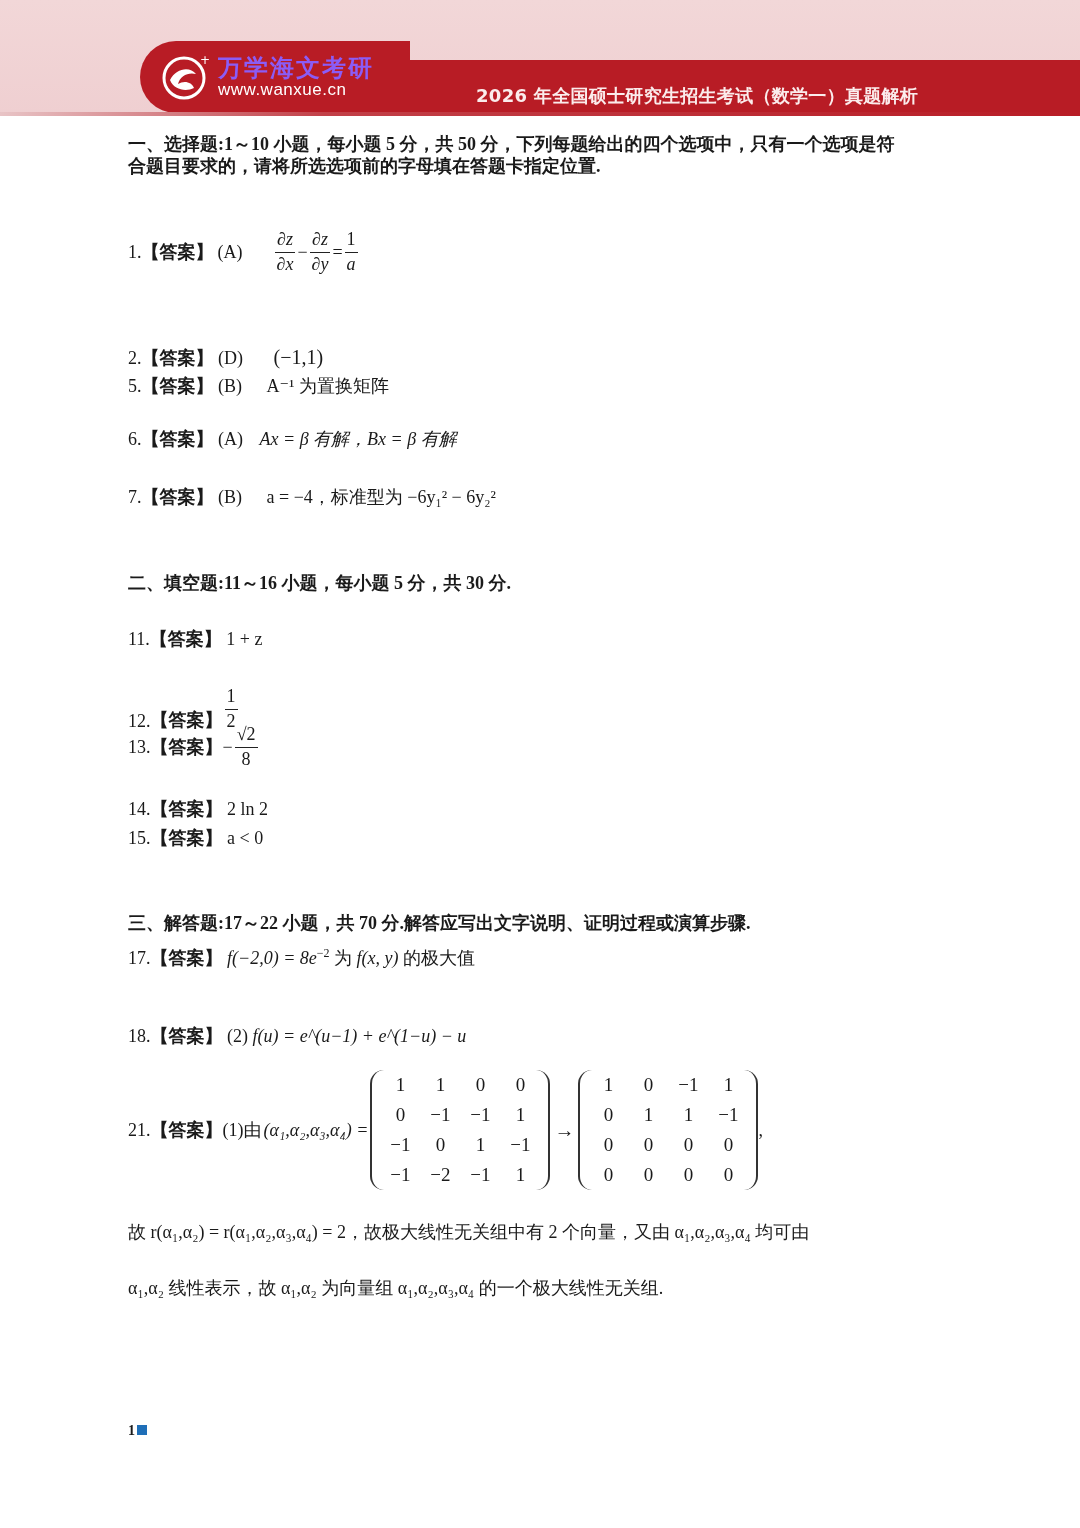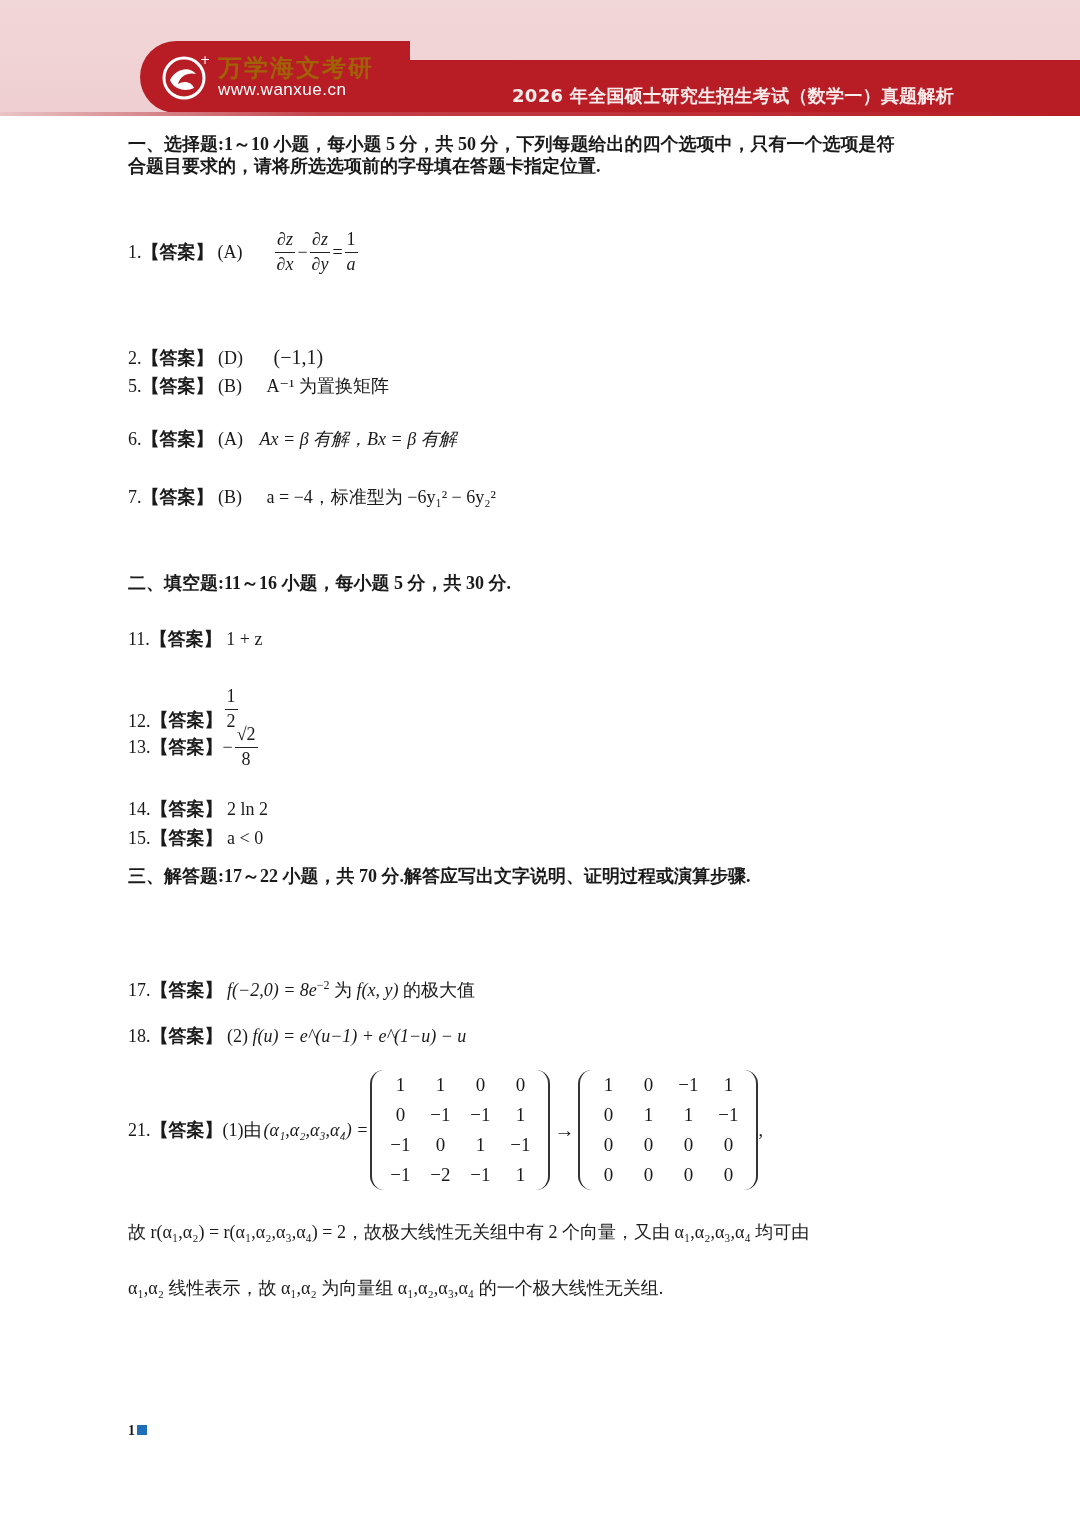--- a/index.html
+++ b/index.html
@@ -20,30 +20,30 @@
   .redbar {
     position: absolute; left: 380px; top: 60px; width: 700px; height: 53px;
     background: #b81c25;
   }
   .under-line {
     position: absolute; left: 0; top: 112px; width: 1080px; height: 4px;
     background: linear-gradient(90deg, #e8c4c6 0%, #c24048 30%, #b81c25 100%);
   }
   .logo-icon { position: absolute; left: 160px; top: 52px; width: 50px; height: 50px; }
   .logo-title {
-    position: absolute; left: 218px; top: 52px; color: #a16207;
+    position: absolute; left: 218px; top: 52px; color: #8b5cf6;
     font-family: "DejaVu Sans", sans-serif; font-weight: bold; font-size: 24px; letter-spacing: 2px;
   }
   .logo-url {
     position: absolute; left: 218px; top: 80px; color: #fff;
     font-family: "Liberation Sans", sans-serif; font-size: 17px; letter-spacing: 0.5px;
   }
   .header-title {
     position: absolute; left: 476px; top: 84px; color: #fbecec;
-    font-family: "DejaVu Sans", sans-serif; font-weight: bold; font-size: 18px; letter-spacing: 0.3px; margin-left: 36px;
+    font-family: "DejaVu Sans", sans-serif; font-weight: bold; font-size: 18px; letter-spacing: 0.3px;
   }
   .line { position: absolute; left: 128px; font-size: 18px; white-space: nowrap; }
   .sec { font-weight: bold; font-size: 18px; }
   .ans { font-weight: bold; }
   .m { font-style: italic; }
   .frac { display: inline-flex; flex-direction: column; align-items: center; vertical-align: middle; margin: 0 2px; }
   .frac .num { border-bottom: 1px solid #222; padding: 0 2px 2px; line-height: 1.1; }
   .frac .den { padding: 2px 2px 0; line-height: 1.1; }
   sup, sub { font-size: 12px; }
   .matrix {
@@ -150,23 +150,23 @@
 <div class="line" style="top:797px;font-family:Liberation Serif, serif;">
   <span>14.</span><span class="ans">【答案】</span>
   <span>2 ln 2</span>
 </div>
 
 <div class="line" style="top:826px;">
   <span>15.</span><span class="ans">【答案】</span>
   <span>a &lt; 0</span>
 </div>
 
-<div class="line sec" style="top:864px;">三、解答题:17～22 小题，共 70 分.解答应写出文字说明、证明过程或演算步骤.</div>
-
-<div class="line" style="top:978px;">
+<div class="line sec" style="top:911px;">三、解答题:17～22 小题，共 70 分.解答应写出文字说明、证明过程或演算步骤.</div>
+
+<div class="line" style="top:946px;">
   <span>17.</span><span class="ans">【答案】</span>
   <span class="m">f(−2,0) = 8e</span><sup>−2</sup><span> 为 </span><span class="m">f(x, y)</span><span> 的极大值</span>
 </div>
 
 <div class="line" style="top:1024px;">
   <span>18.</span><span class="ans">【答案】</span>
   <span>(2)</span>
   <span class="m">f(u) = e^(u−1) + e^(1−u) − u</span>
 </div>
 

